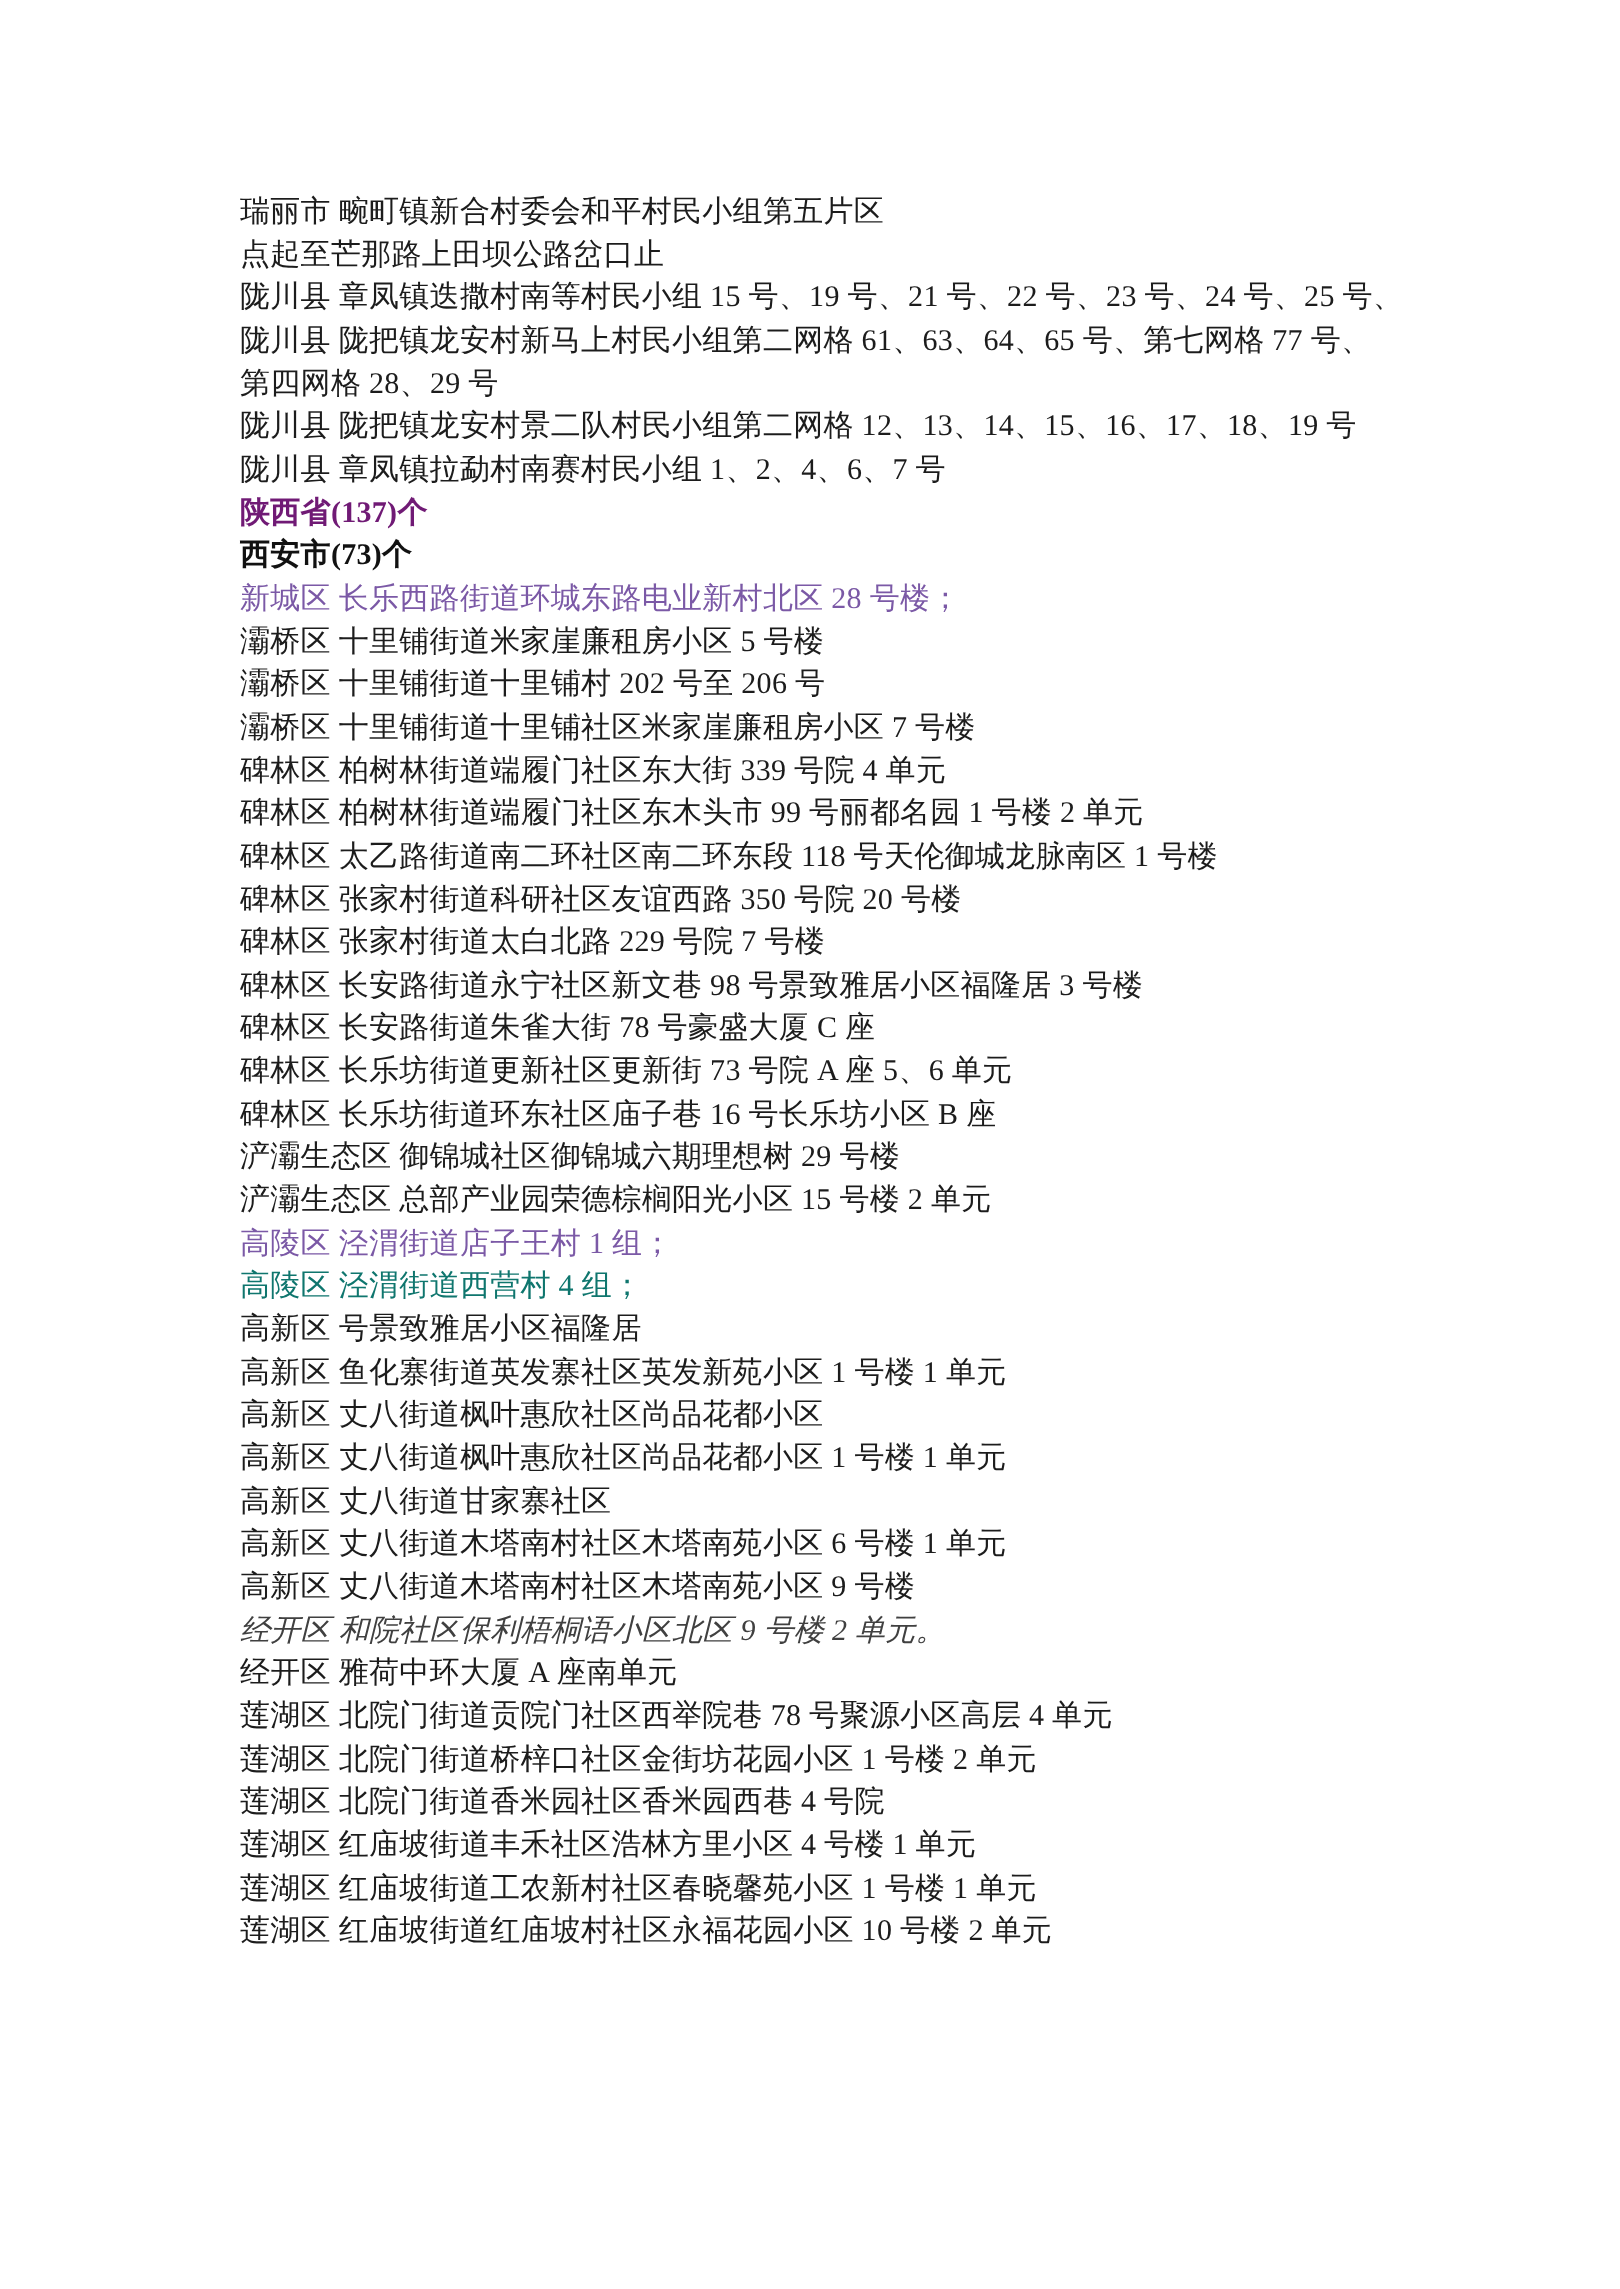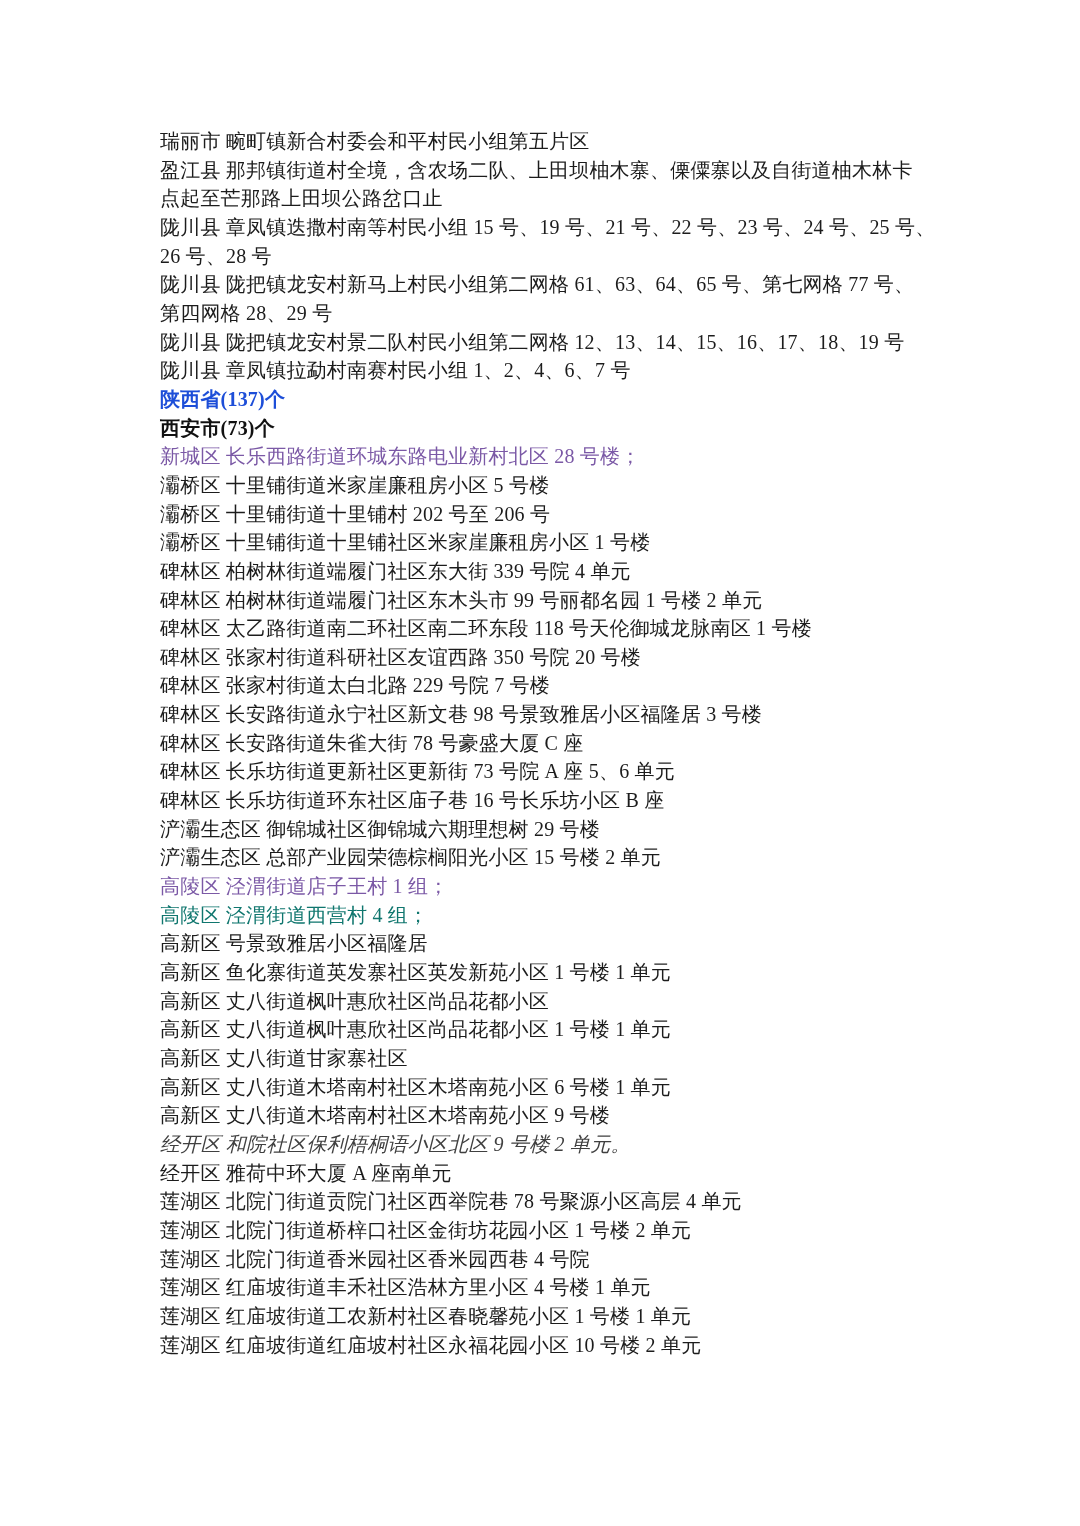--- a/index.html
+++ b/index.html
@@ -26,34 +26,32 @@
   .line.province-header { font-weight: bold; }
   .line.city-header { font-weight: bold; color: #111111; }
   .line.highlight { font-weight: normal; }
 </style>
 </head>
 <body>
 
 <div class="page">
   <div class="doc-body">
       <div class="line normal">瑞丽市 畹町镇新合村委会和平村民小组第五片区</div>
-      <div class="line normal">盈江县 那邦镇街道村全境，含农场二队、上田坝柚木寨、傈僳寨以及自街道柚木林卡</div>
       <div class="line normal">点起至芒那路上田坝公路岔口止</div>
       <div class="line normal">陇川县 章凤镇迭撒村南等村民小组 15 号、19 号、21 号、22 号、23 号、24 号、25 号、</div>
-      <div class="line normal">26 号、28 号</div>
       <div class="line normal">陇川县 陇把镇龙安村新马上村民小组第二网格 61、63、64、65 号、第七网格 77 号、</div>
       <div class="line normal">第四网格 28、29 号</div>
       <div class="line normal">陇川县 陇把镇龙安村景二队村民小组第二网格 12、13、14、15、16、17、18、19 号</div>
       <div class="line normal">陇川县 章凤镇拉勐村南赛村民小组 1、2、4、6、7 号</div>
-      <div class="line province-header" style="color: #1d4ed8;">陕西省(137)个</div>
+      <div class="line province-header" style="color: #701a75;">陕西省(137)个</div>
       <div class="line city-header">西安市(73)个</div>
       <div class="line highlight" style="color: rgb(123, 89, 166);">新城区 长乐西路街道环城东路电业新村北区 28 号楼；</div>
       <div class="line normal">灞桥区 十里铺街道米家崖廉租房小区 5 号楼</div>
       <div class="line normal">灞桥区 十里铺街道十里铺村 202 号至 206 号</div>
-      <div class="line normal">灞桥区 十里铺街道十里铺社区米家崖廉租房小区 1 号楼</div>
+      <div class="line normal">灞桥区 十里铺街道十里铺社区米家崖廉租房小区 7 号楼</div>
       <div class="line normal">碑林区 柏树林街道端履门社区东大街 339 号院 4 单元</div>
       <div class="line normal">碑林区 柏树林街道端履门社区东木头市 99 号丽都名园 1 号楼 2 单元</div>
       <div class="line normal">碑林区 太乙路街道南二环社区南二环东段 118 号天伦御城龙脉南区 1 号楼</div>
       <div class="line normal">碑林区 张家村街道科研社区友谊西路 350 号院 20 号楼</div>
       <div class="line normal">碑林区 张家村街道太白北路 229 号院 7 号楼</div>
       <div class="line normal">碑林区 长安路街道永宁社区新文巷 98 号景致雅居小区福隆居 3 号楼</div>
       <div class="line normal">碑林区 长安路街道朱雀大街 78 号豪盛大厦 C 座</div>
       <div class="line normal">碑林区 长乐坊街道更新社区更新街 73 号院 A 座 5、6 单元</div>
       <div class="line normal">碑林区 长乐坊街道环东社区庙子巷 16 号长乐坊小区 B 座</div>
       <div class="line normal">浐灞生态区 御锦城社区御锦城六期理想树 29 号楼</div>

